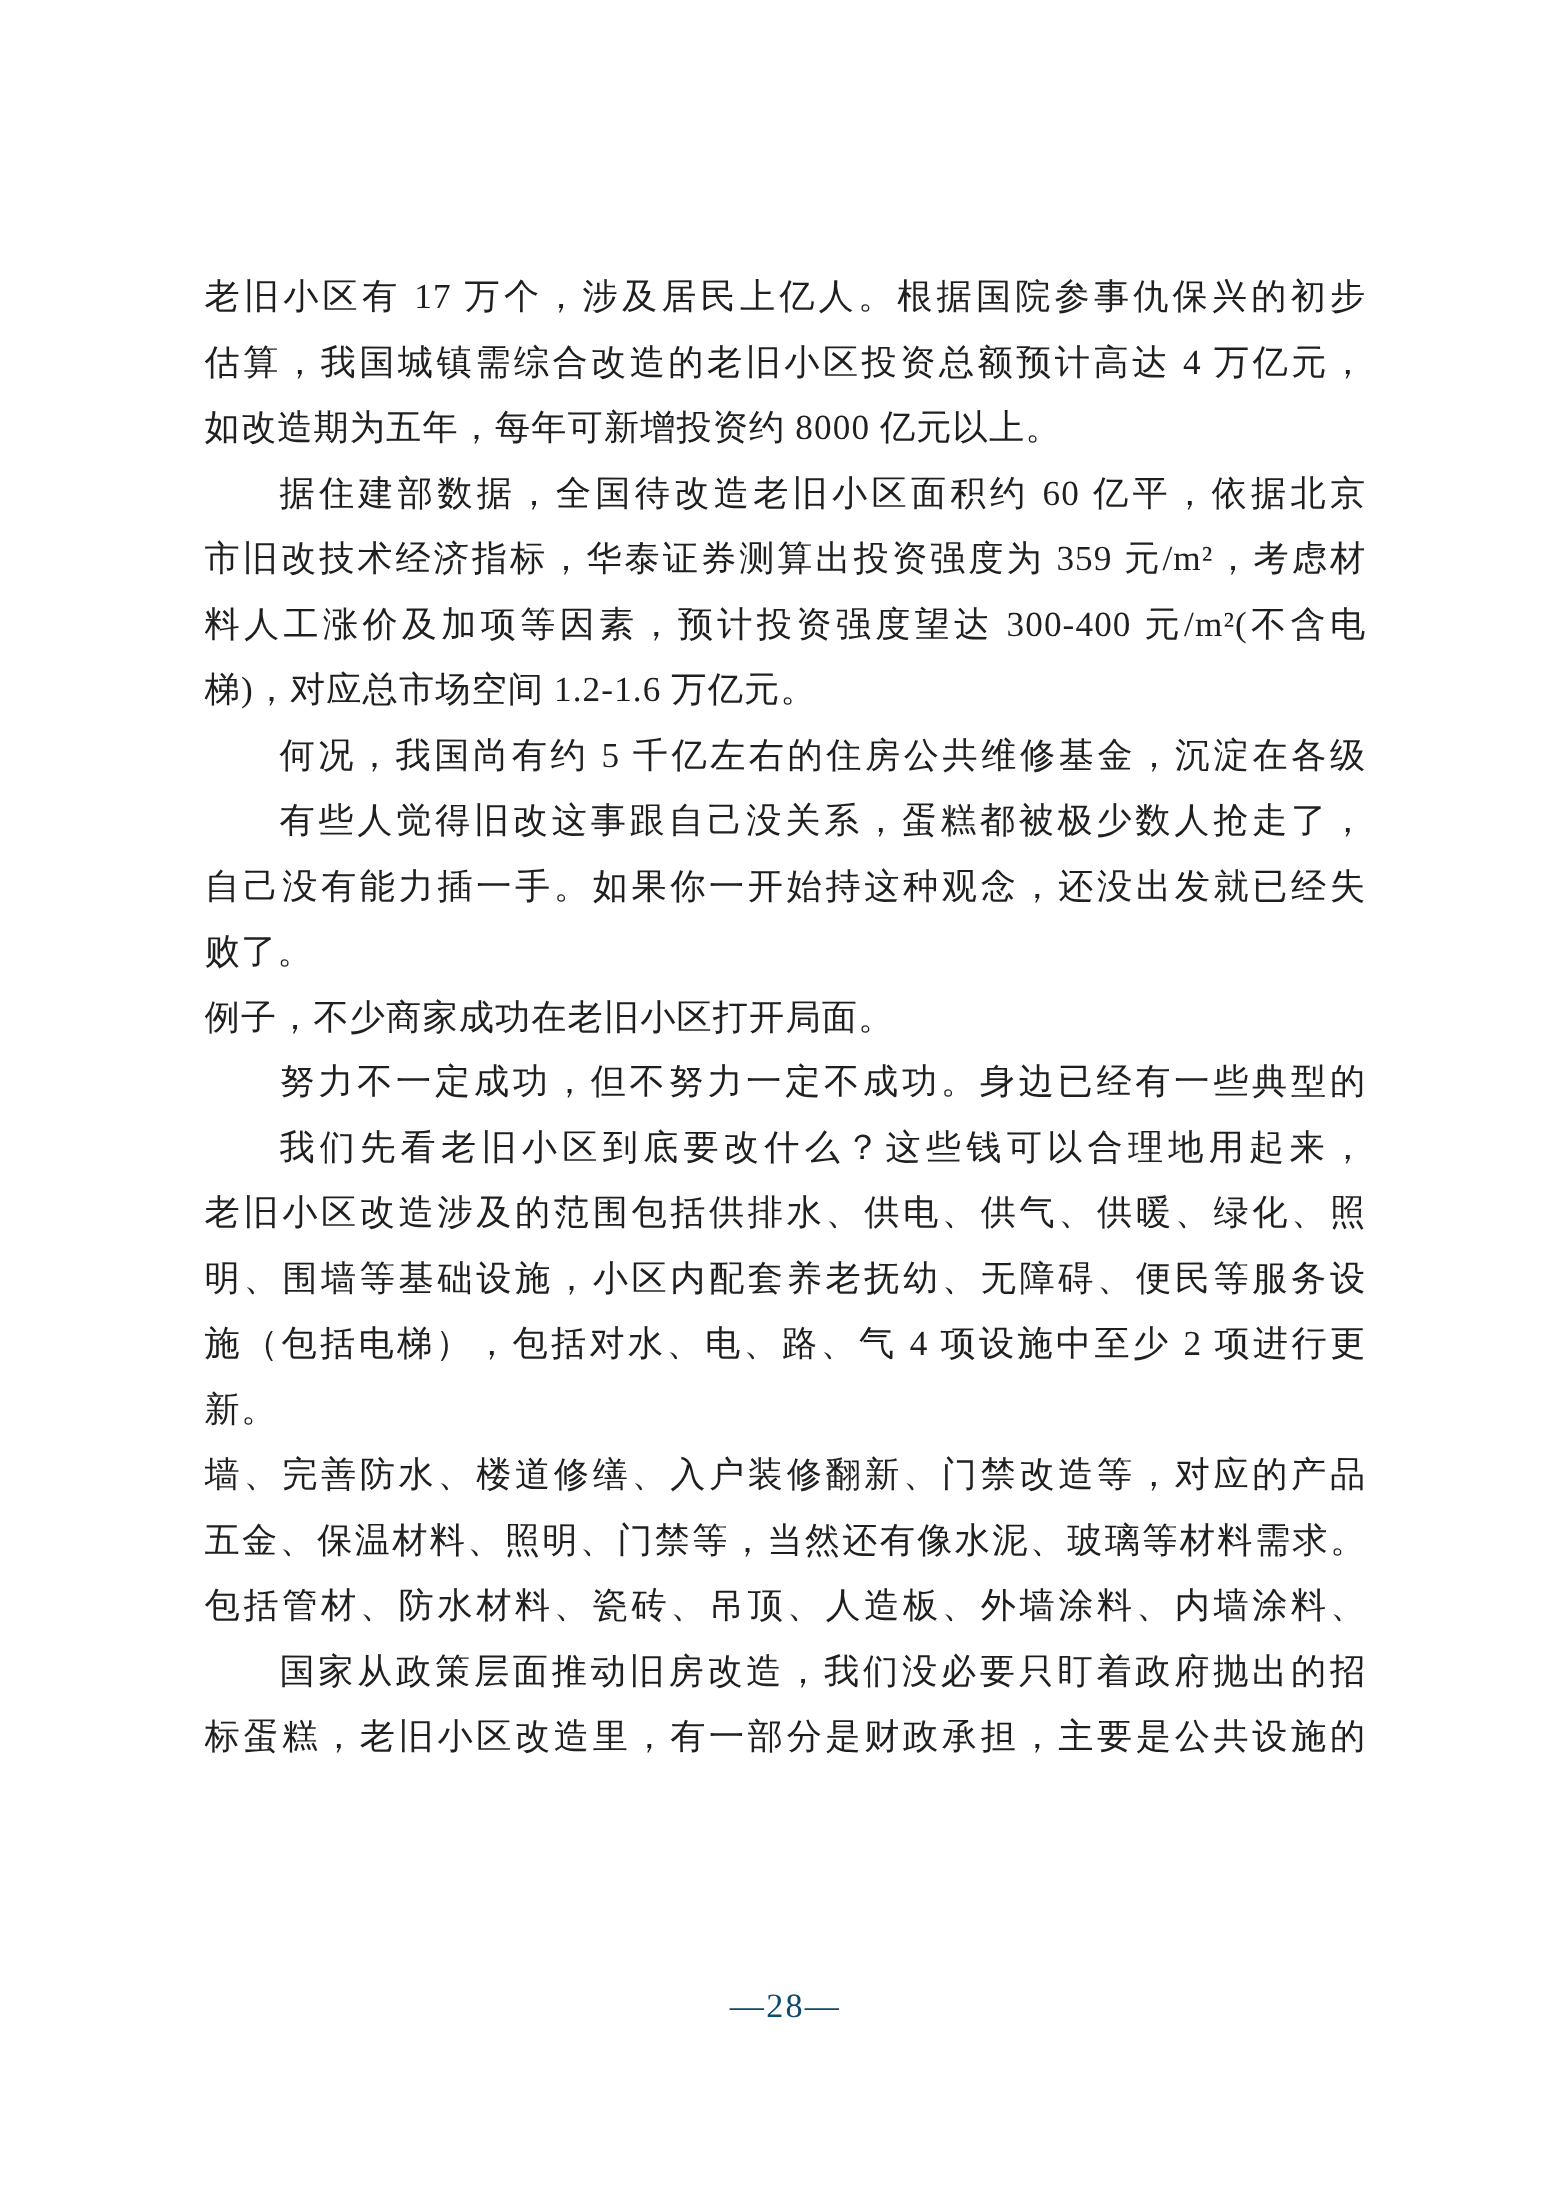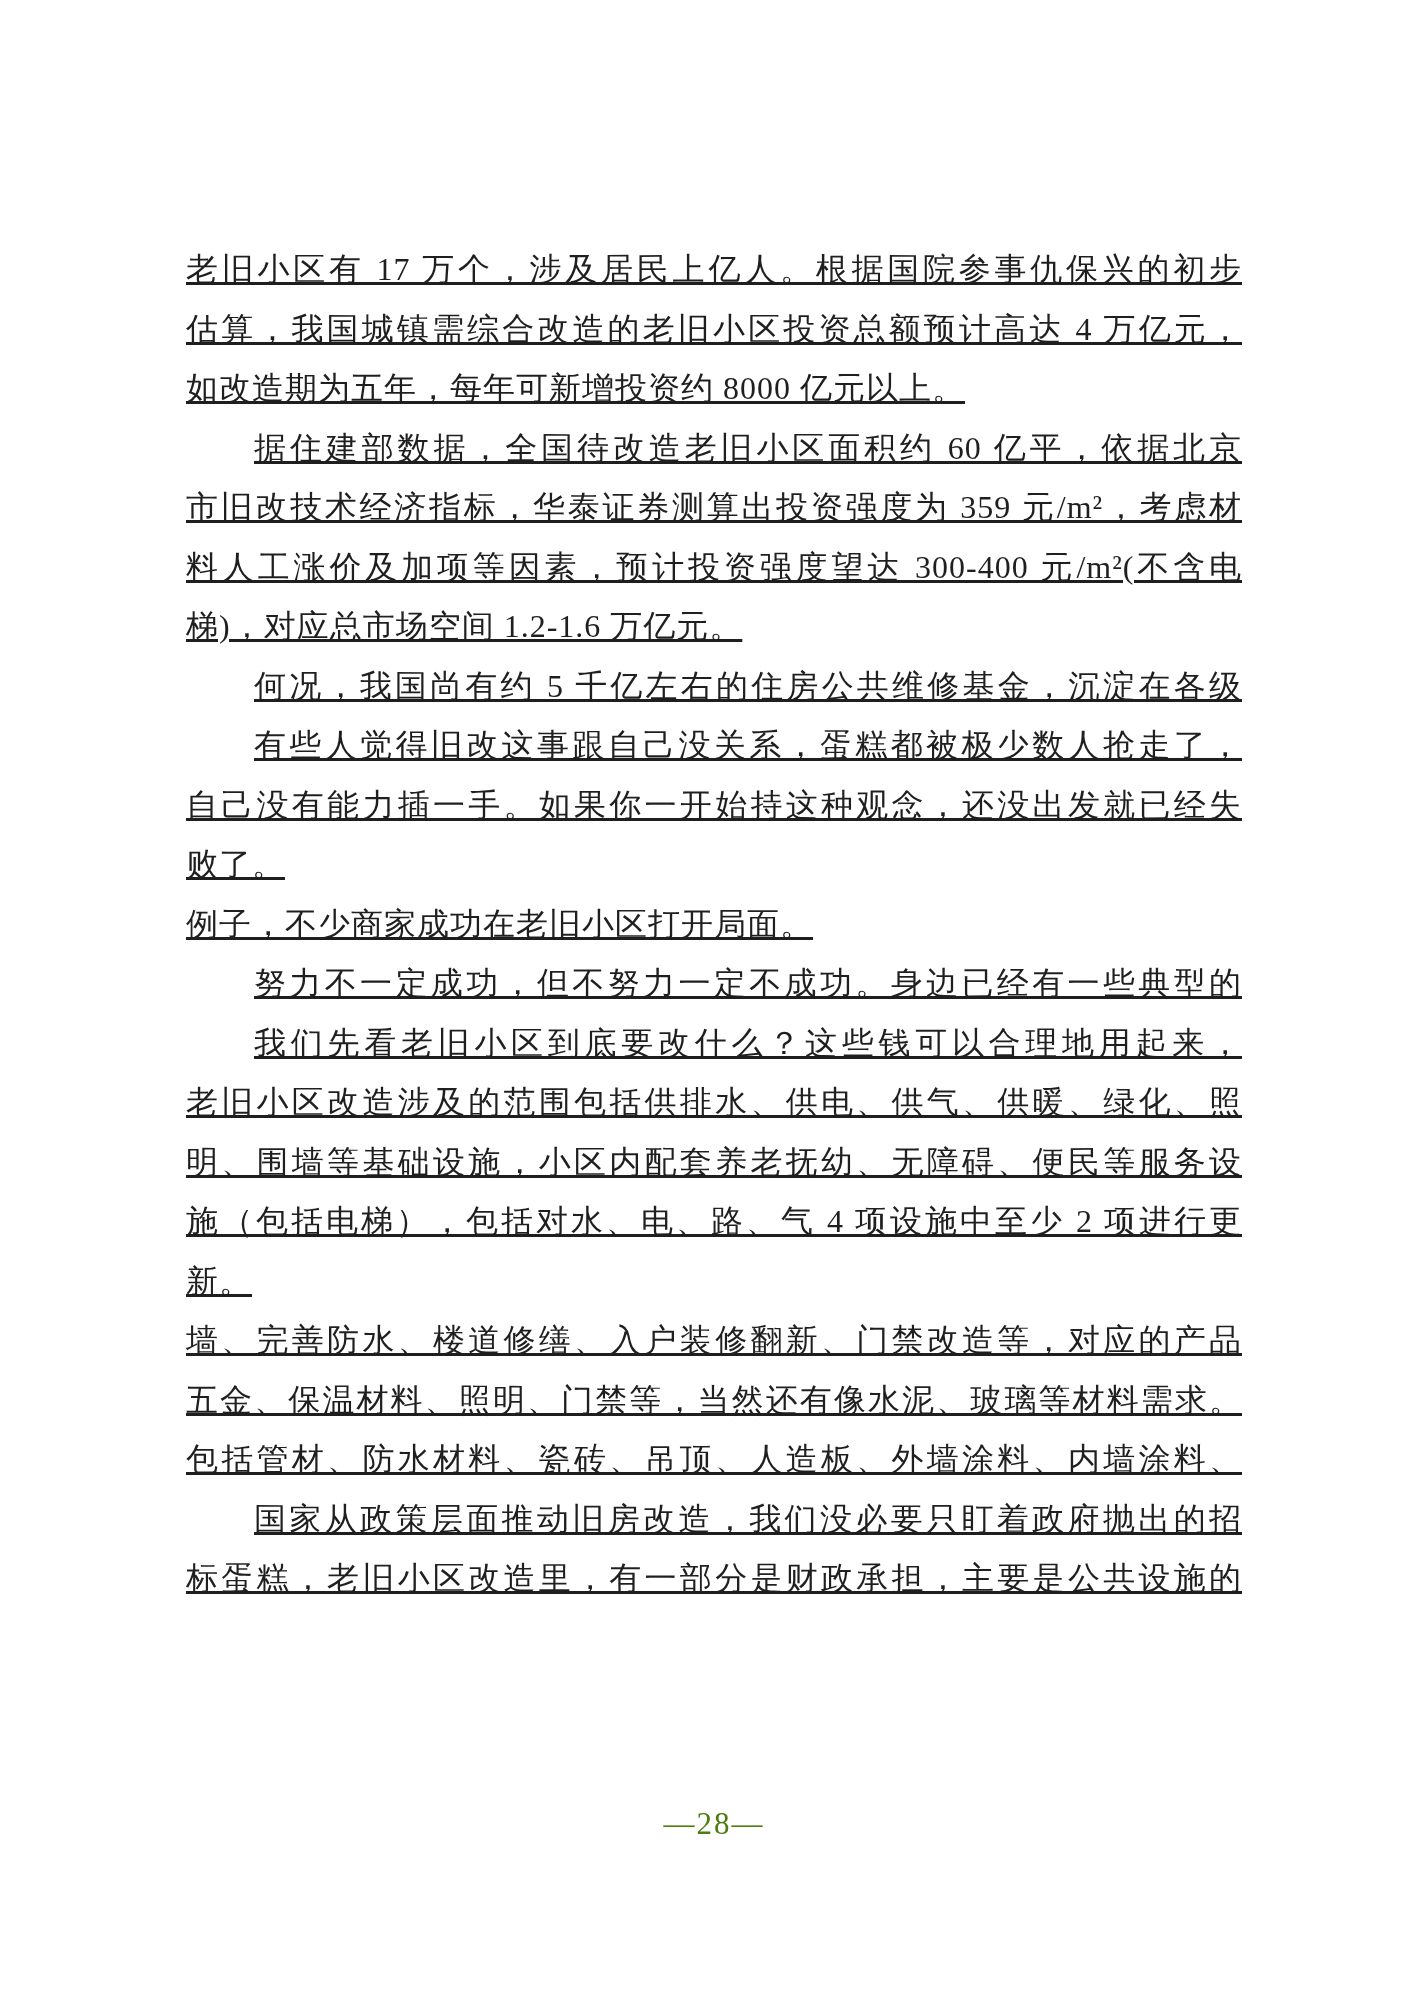--- a/index.html
+++ b/index.html
@@ -19,21 +19,20 @@
     position: absolute;
     left: 186px;
     top: 240px;
     width: 1056px;
     font-size: 32px;
     line-height: 59.5px;
     letter-spacing: 1px;
     color: #1f1f1f;
     text-align: left;
     white-space: nowrap;
-    text-decoration: underline;
   }
   .text-block .line {
     height: 59.5px;
     white-space: normal;
     overflow: hidden;
   }
   .text-block .line.indent {
     text-indent: 68px;
   }
   .text-block .line.fill {
@@ -41,21 +40,21 @@
     text-align-last: justify;
   }
   .page-footer {
     position: absolute;
     left: 186px;
     top: 1806px;
     width: 1056px;
     text-align: center;
     font-size: 31px;
     letter-spacing: 2px;
-    color: #4d7c0f;
+    color: #0c4a6e;
   }
 </style>
 </head>
 <body>
 
 <div class="page">
   <div class="text-block">
       <div class="line fill">老旧小区有 17 万个，涉及居民上亿人。根据国院参事仇保兴的初步</div>
       <div class="line fill">估算，我国城镇需综合改造的老旧小区投资总额预计高达 4 万亿元，</div>
       <div class="line">如改造期为五年，每年可新增投资约 8000 亿元以上。</div>

